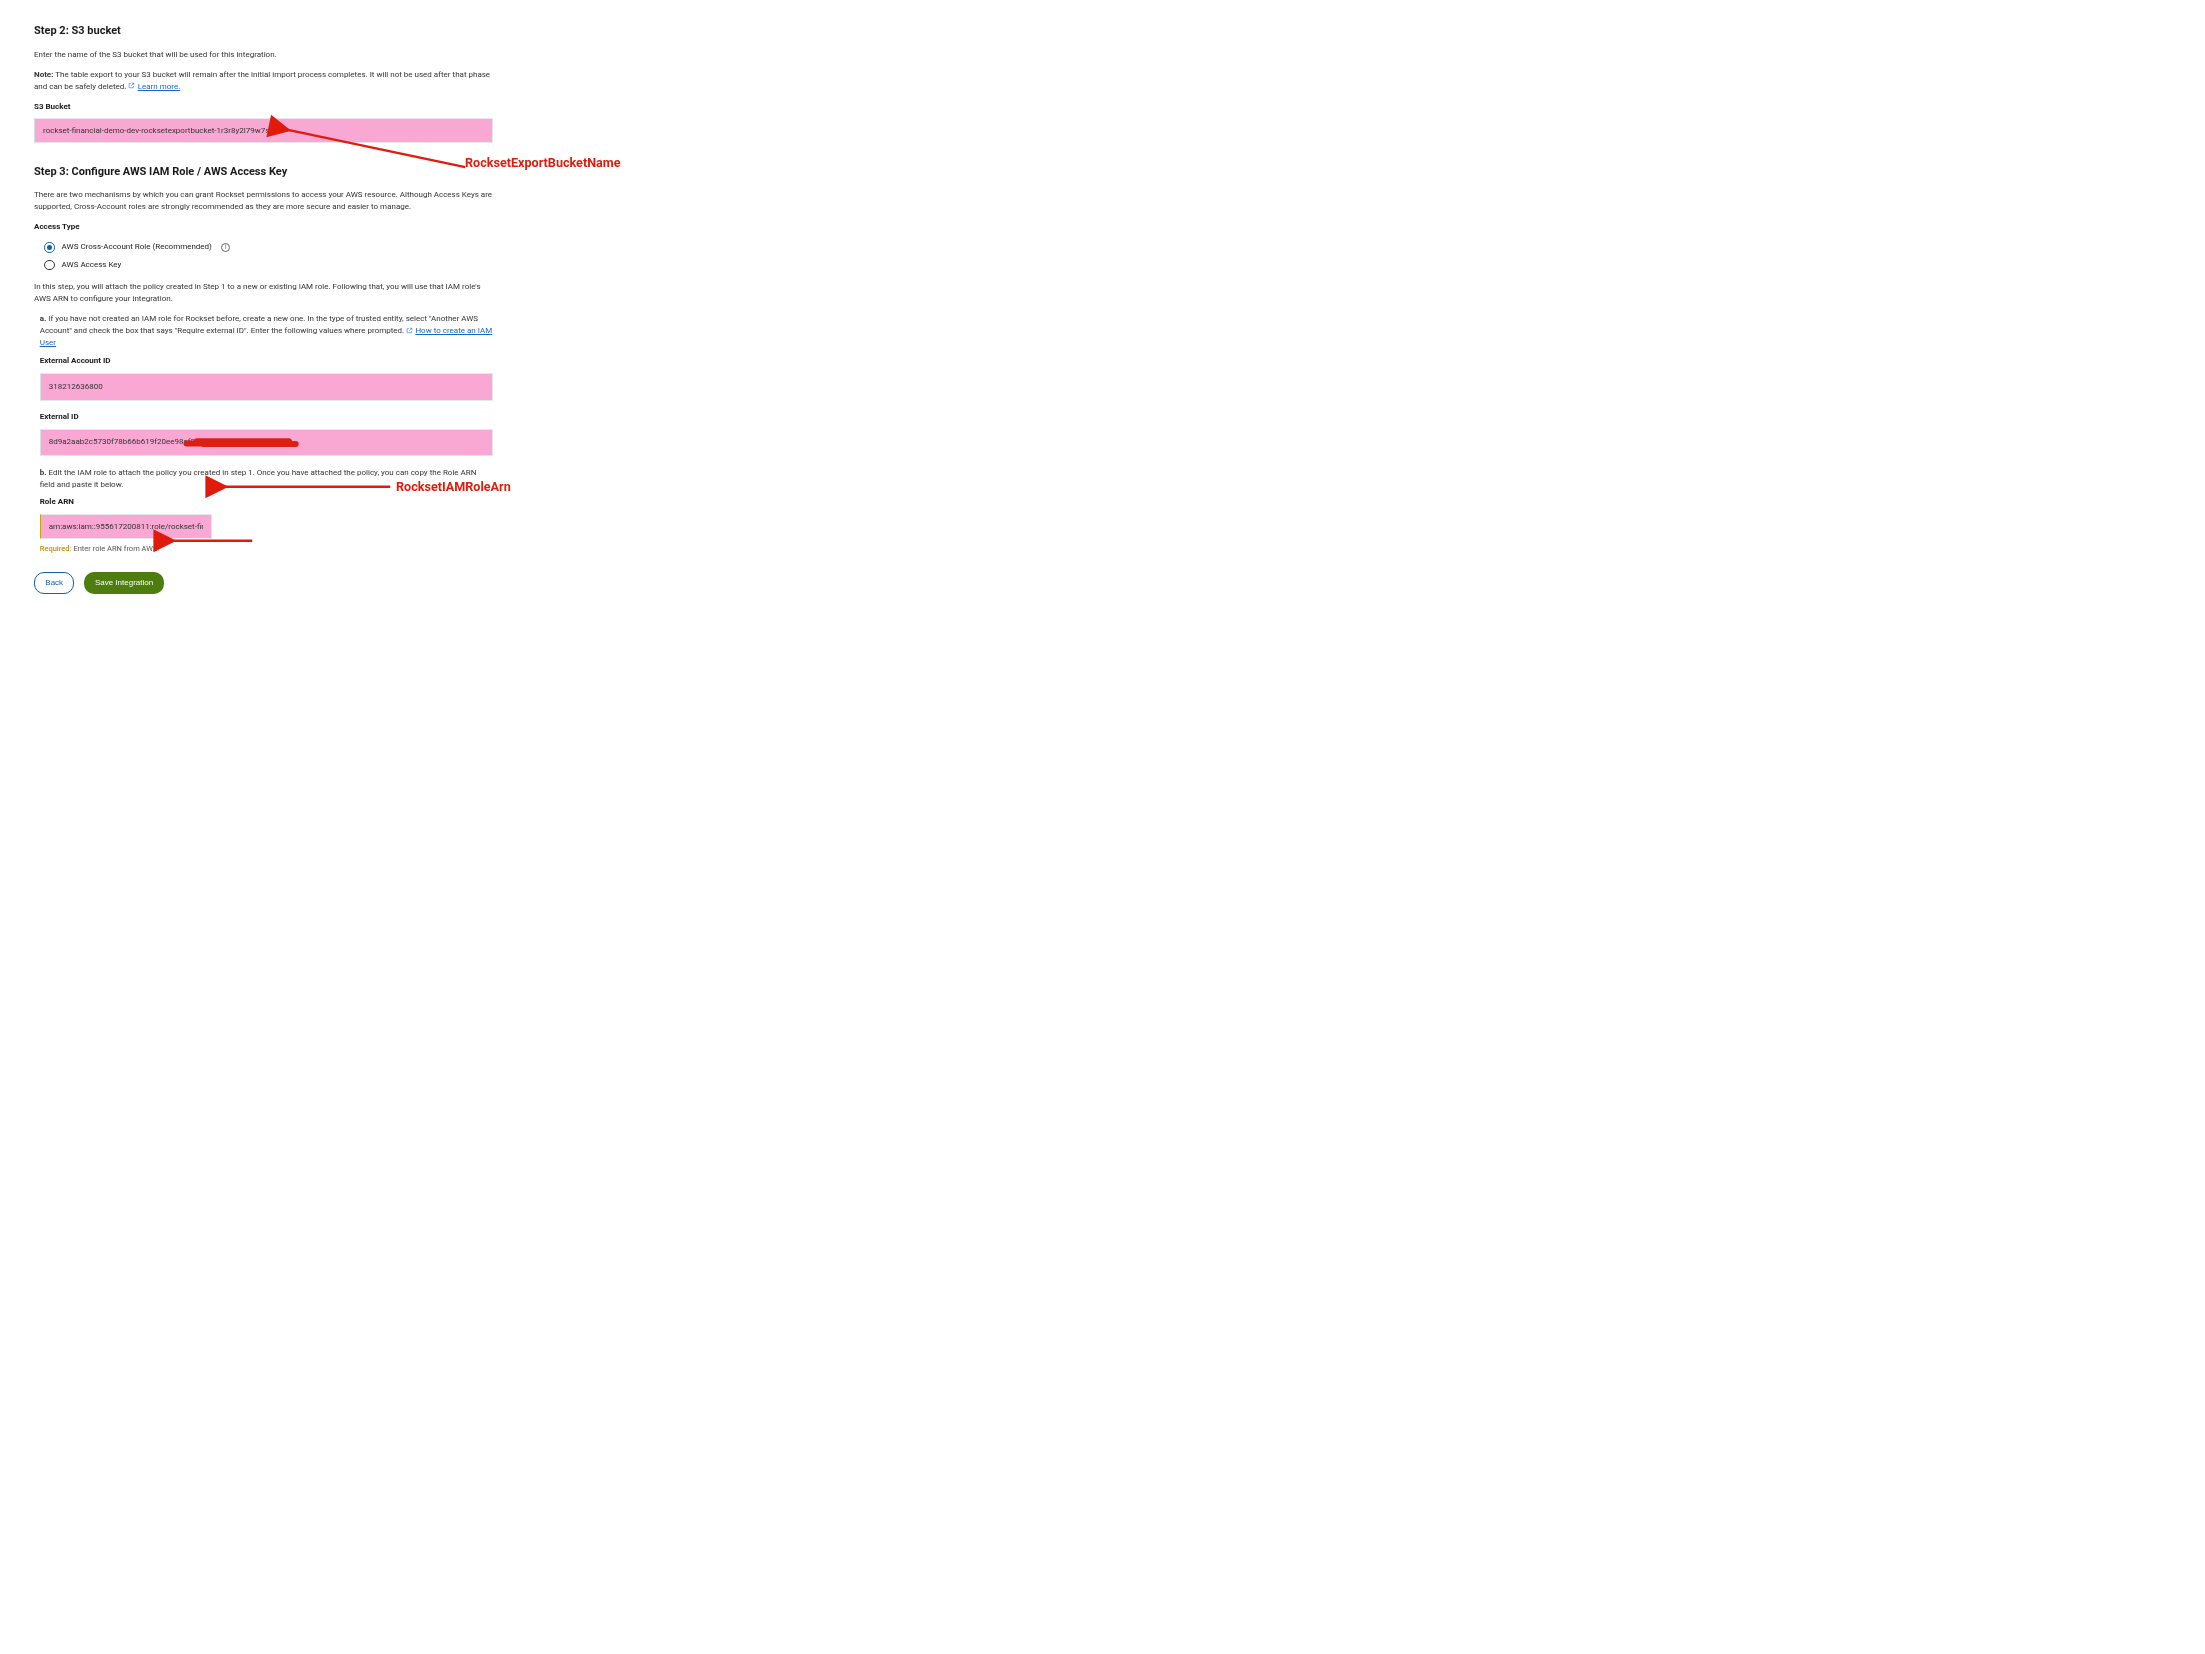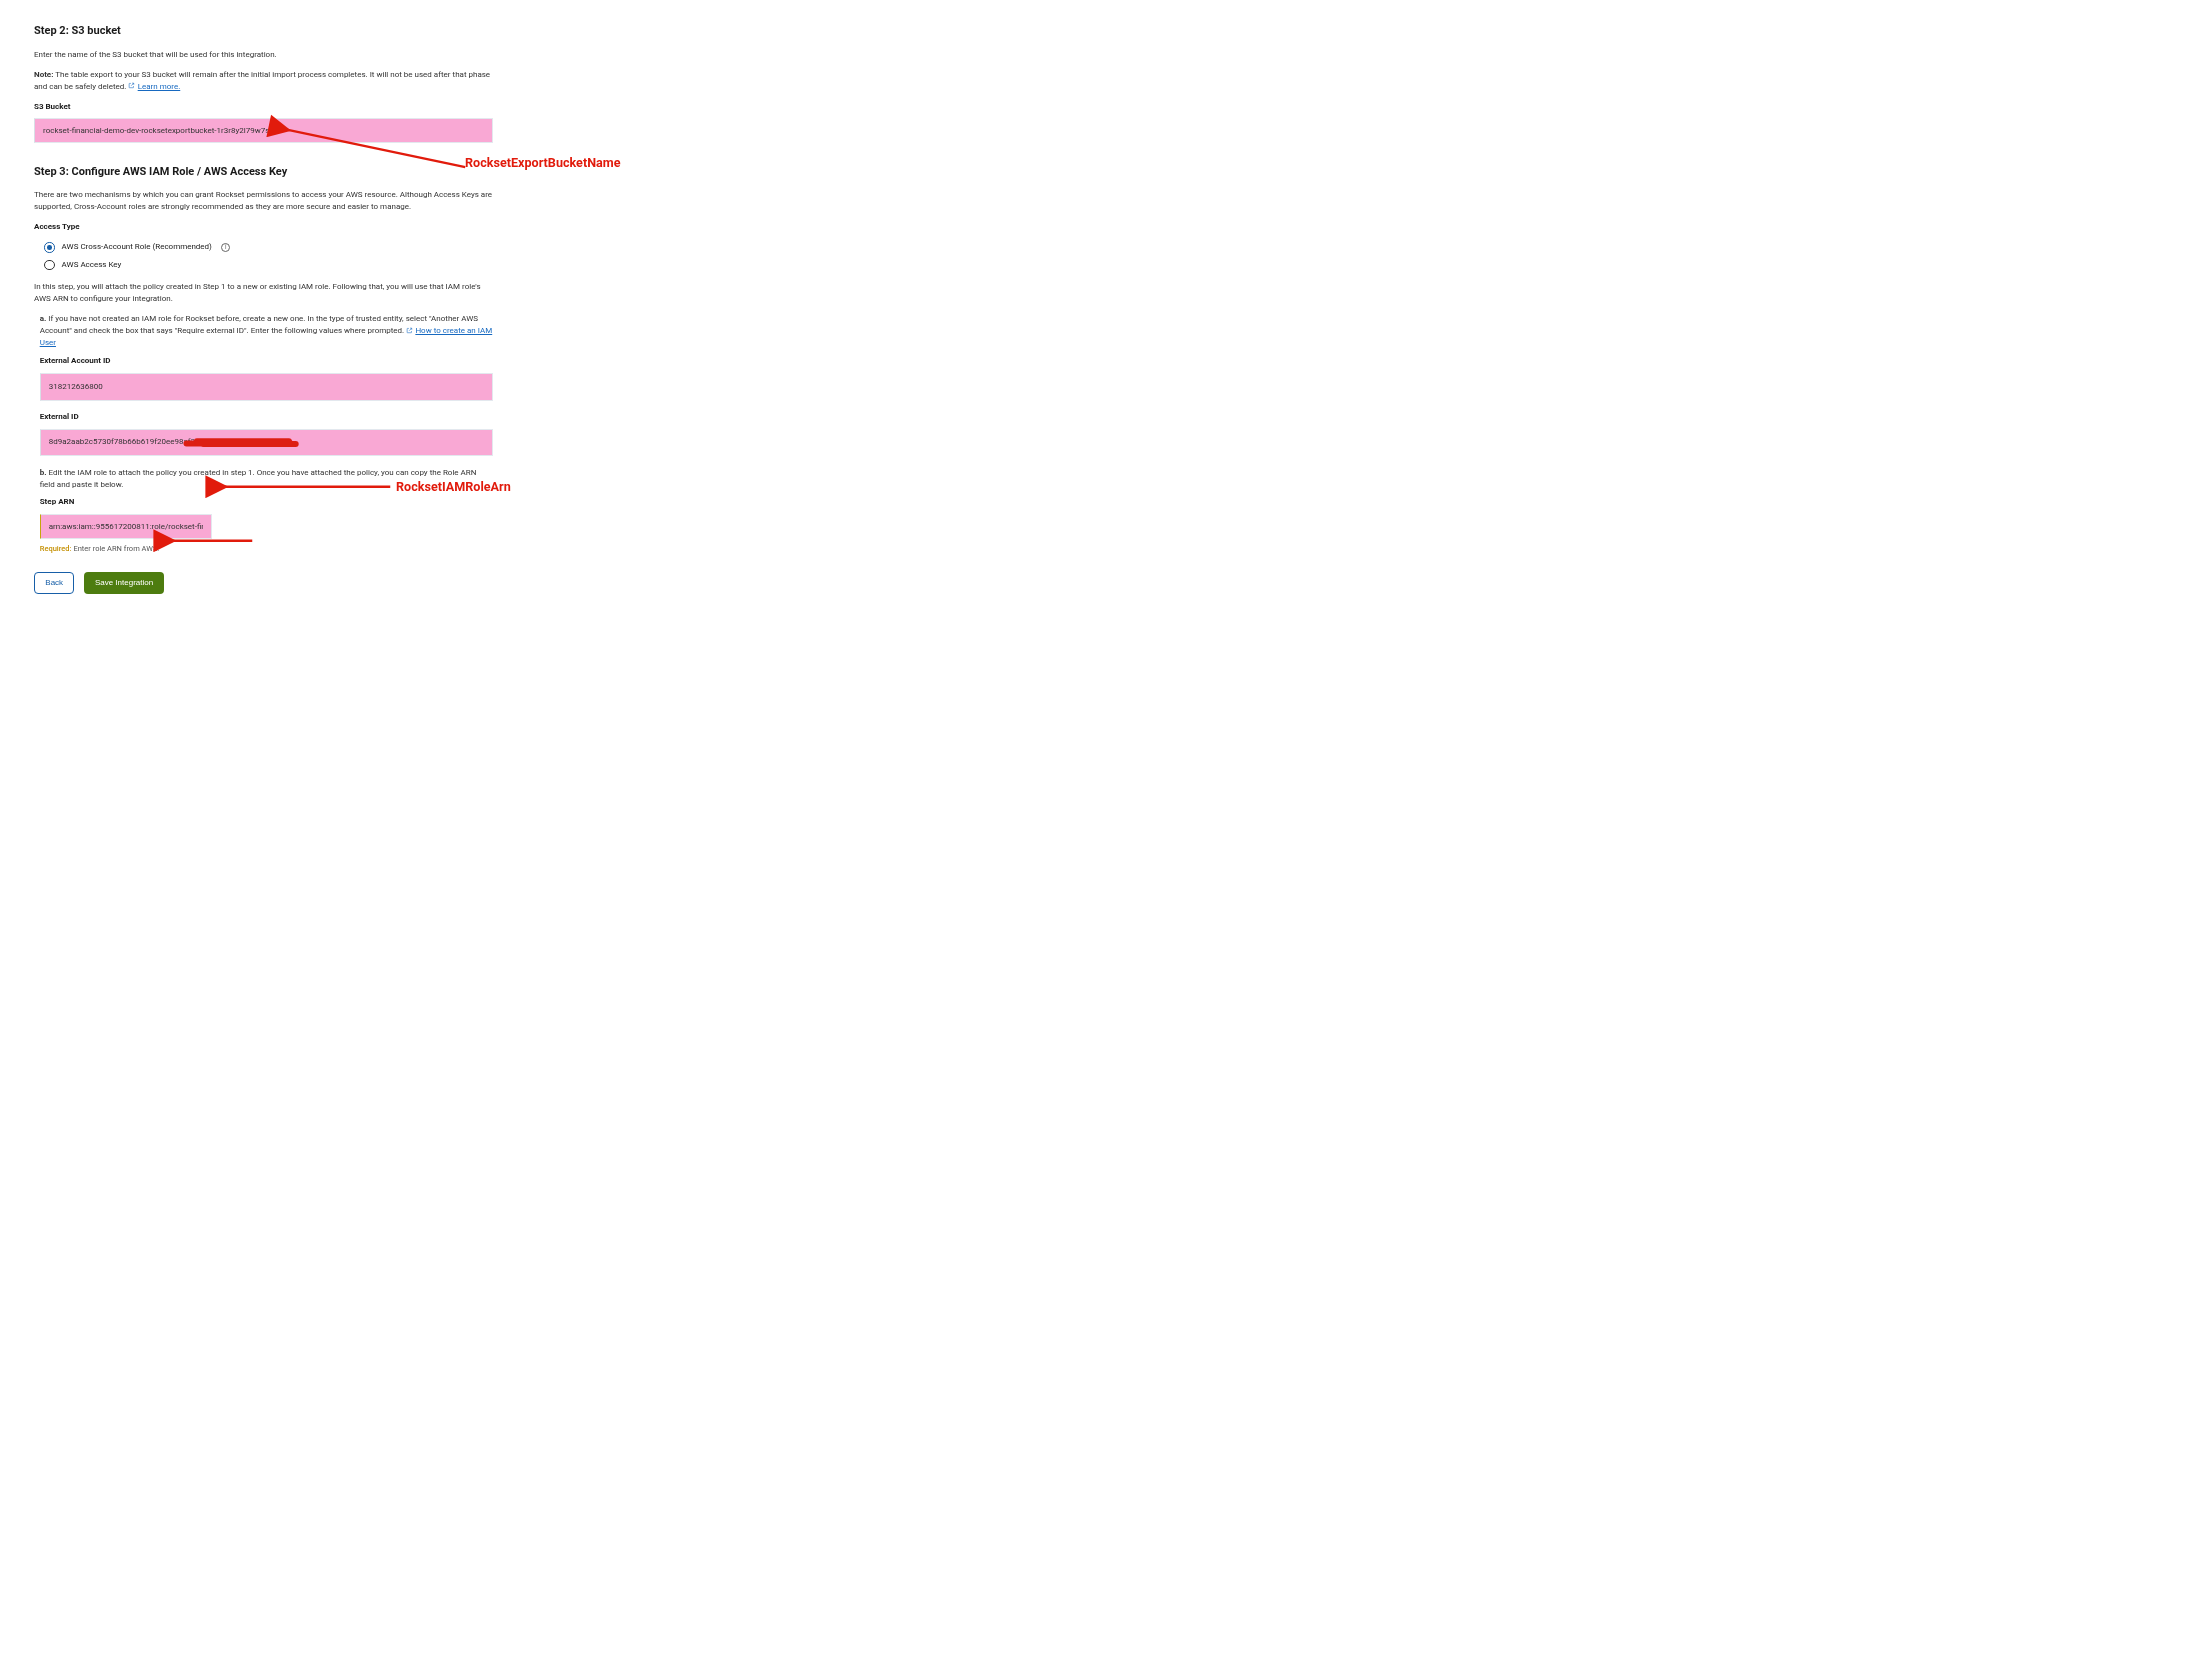--- a/index.html
+++ b/index.html
@@ -121,21 +121,21 @@
     color: #555;
     margin-top: -8px;
     margin-bottom: 17px;
   }
   .required-text .req-label { color: #c48f00; font-weight: 500; }
 
   .button-row { display: flex; gap: 9.2px; margin-top: 17px; }
   .btn {
     padding: 5.7px 10.3px;
     font-size: 8px;
-    border-radius: 4px;
+    border-radius: 10px;
     cursor: pointer;
     border: 0.6px solid transparent;
   }
   .btn-secondary {
     background: #fff;
     border-color: #175fa8;
     color: #175fa8;
   }
   .btn-primary {
     background: #4d7c0f;
@@ -207,21 +207,21 @@
 
     <div class="field-label">External ID</div>
     <div class="readonly-box">
       <span>8d9a2aab2c5730f78b66b619f20ee98af3</span><span class="redact"></span>
     </div>
 
     <p class="body-text">
       <span class="bold">b.</span><span> Edit the IAM role to attach the policy you created in step 1. Once you have attached the policy, you can copy the Role ARN field and paste it below.</span>
     </p>
 
-    <div class="field-label">Step ARN</div>
+    <div class="field-label">Role ARN</div>
     <input class="input-box narrow" type="text" value="arn:aws:iam::955617200811:role/rockset-finan" style="">
 
     <div class="required-text">
       <span class="req-label">Required:</span><span>  Enter role ARN from AWS.</span>
     </div>
   </div>
 
   <div class="button-row">
     <button class="btn btn-secondary">Back</button>
     <button class="btn btn-primary">Save Integration</button>

